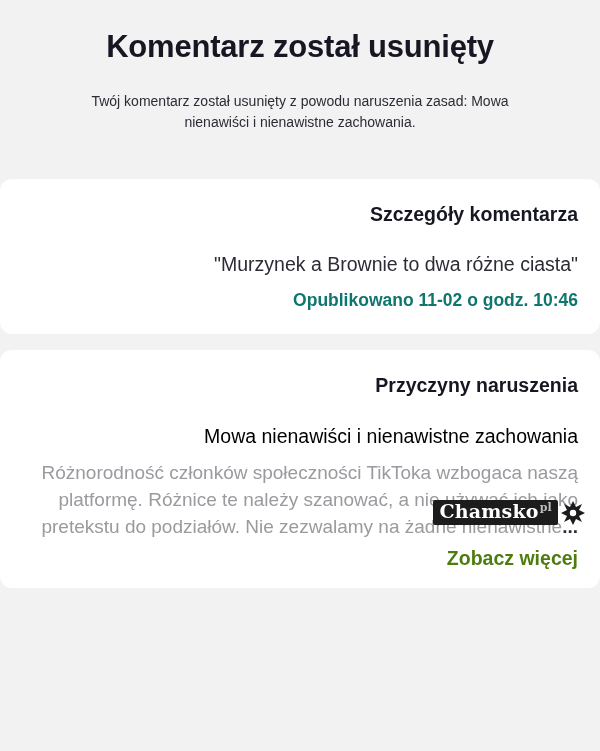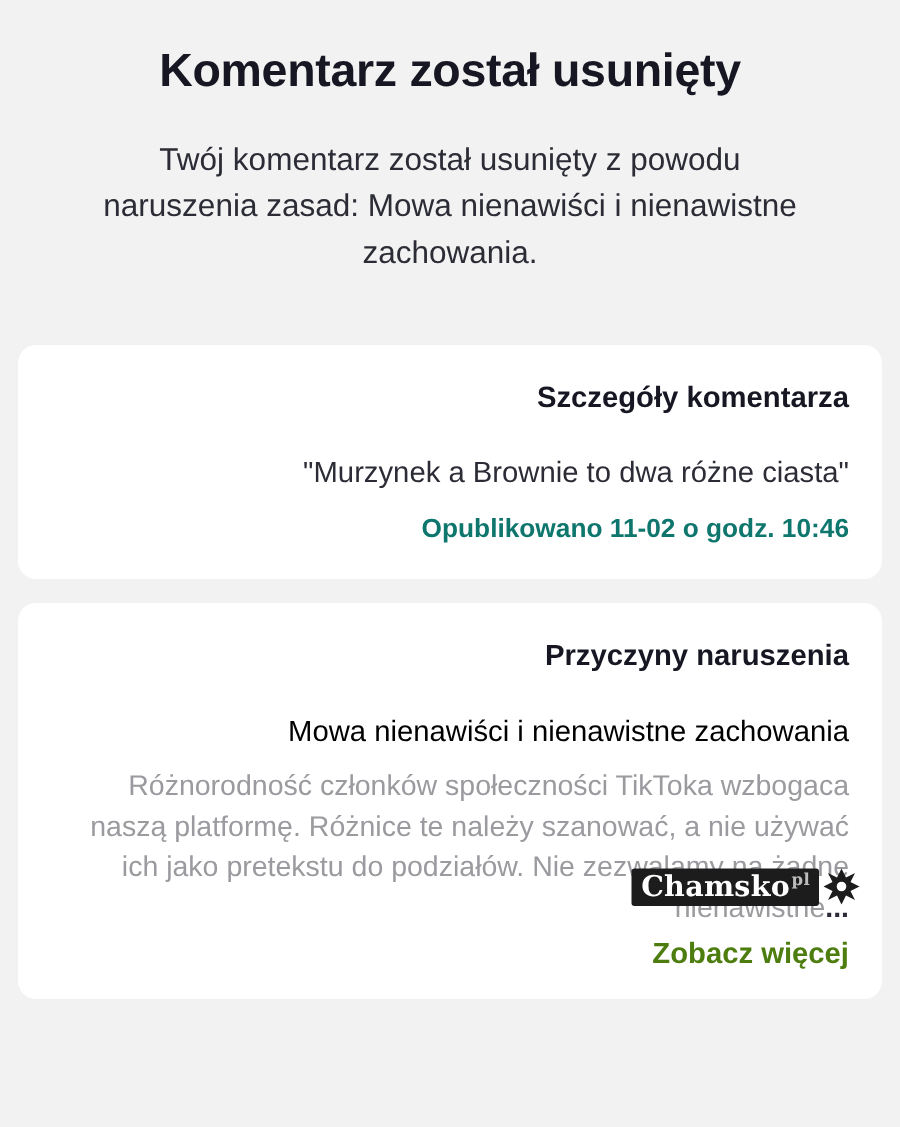--- a/index.html
+++ b/index.html
@@ -13,38 +13,38 @@
     font-family: "Liberation Sans", sans-serif;
     -webkit-font-smoothing: antialiased;
     overflow: hidden;
   }
   .screen {
     position: relative;
     width: 600px;
     height: 693px;
     background: #f2f2f2;
     box-sizing: border-box;
-    padding: 0 12px;
+    padding: 0 0;
   }
   .header {
     padding-top: 28px;
     text-align: center;
   }
   .title {
     font-size: 31px;
     font-weight: bold;
     color: #161722;
     letter-spacing: -0.2px;
     line-height: 1.2;
     margin: 0;
   }
   .subtitle {
     margin: 26px auto 0 auto;
     max-width: 480px;
-    font-size: 21px;
+    font-size: 14px;
     line-height: 1.48;
     color: #2b2c35;
     text-align: center;
   }
   .card {
     background: #ffffff;
     border-radius: 12px;
     padding: 24px 22px 22px 22px;
     box-sizing: border-box;
   }

